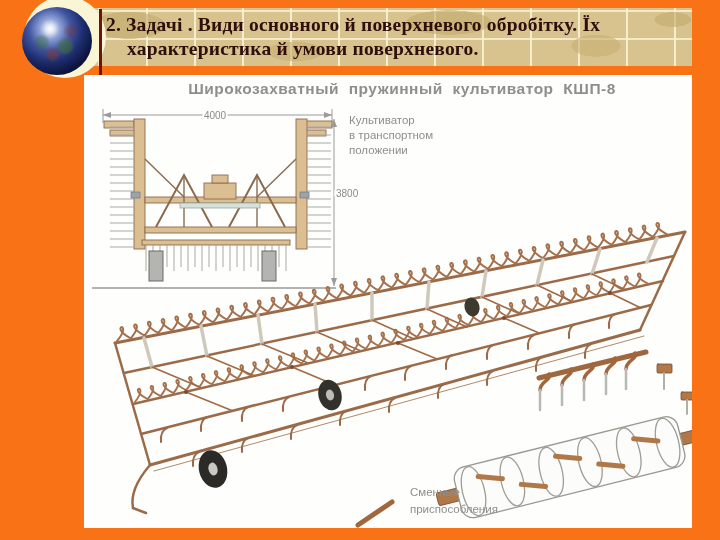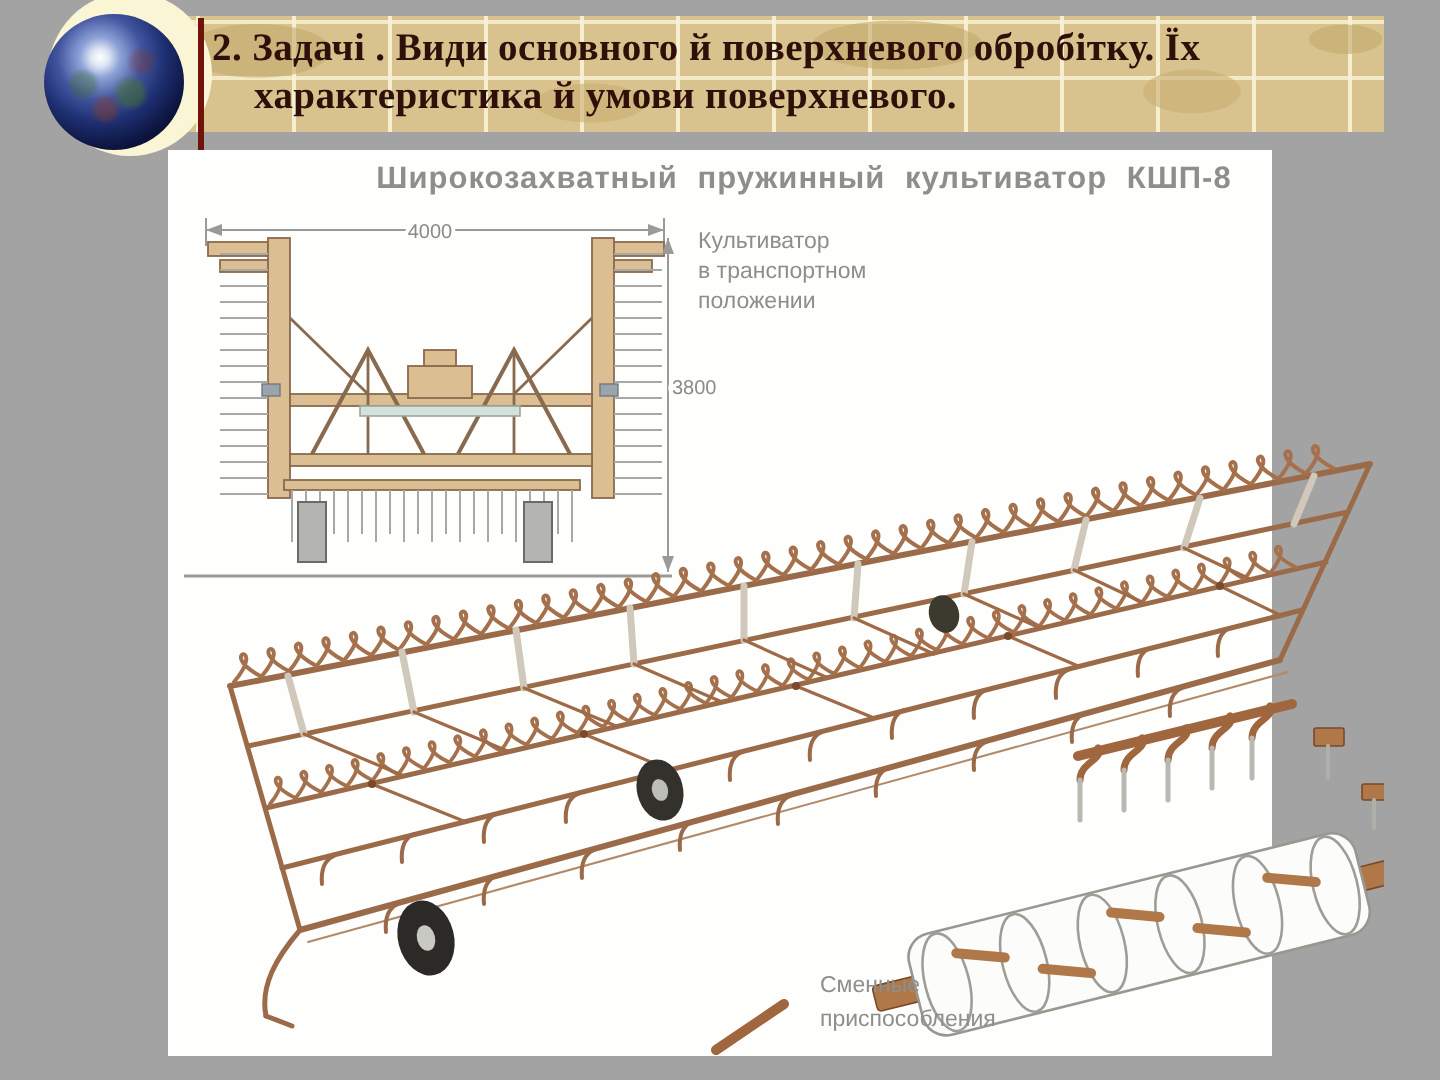--- a/index.html
+++ b/index.html
@@ -1,18 +1,18 @@
 <!DOCTYPE html>
 <html><head>
 <meta charset="utf-8">
 <style>
   html,body{margin:0;padding:0;}
   body{width:720px;height:540px;overflow:hidden;position:relative;
        font-family:"Liberation Sans",sans-serif;background:#F4EFC3;}
-  .slide{position:absolute;inset:0;background:#a3a3a3;}
+  .slide{position:absolute;inset:0;background:#f97316;}
 
   
   .band{position:absolute;left:52px;top:8px;width:640px;height:58px;background:#D8C28E;
     background-image:
       repeating-linear-gradient(90deg, rgba(249,243,213,0) 0 46px, rgba(249,243,213,.9) 46px 48px),
       repeating-linear-gradient(0deg, rgba(249,243,213,0) 0 26px, rgba(249,243,213,.8) 26px 28px);
     z-index:1;}
   .band-map{position:absolute;inset:0;opacity:.6;background:
       radial-gradient(ellipse 60px 22px at 12% 30%, #C4AB6E 0 60%, transparent 62%),
       radial-gradient(ellipse 45px 16px at 38% 75%, #C8AF73 0 60%, transparent 62%),
@@ -33,21 +33,21 @@
       radial-gradient(circle at 28% 52%, rgba(60,110,50,.7) 0 8%, transparent 14%),
       radial-gradient(circle at 70% 35%, rgba(130,50,40,.6) 0 6%, transparent 12%);}
 
   
   .title{position:absolute;left:106px;top:13px;width:580px;z-index:5;
     font-family:"Liberation Serif",serif;font-weight:bold;font-size:19.5px;line-height:24px;
     color:#2E0F0A;letter-spacing:.2px;}
   .title .l2{padding-left:21px;}
 
   
-  .panel{position:absolute;left:84px;top:75px;width:552px;height:453px;background:#FEFEFD;z-index:1;}
+  .panel{position:absolute;left:84px;top:75px;width:608px;height:453px;background:#FEFEFD;z-index:1;}
   .panel svg{position:absolute;left:0;top:0;}
 
   svg text{font-family:"Liberation Sans",sans-serif;}
   .fig-head{font-size:15.5px;font-weight:bold;fill:#8E8E8C;letter-spacing:.5px;word-spacing:5px;}
   .dim{font-size:10px;fill:#8A8A88;paint-order:stroke;stroke:#FEFEFD;stroke-width:4px;}
   .cap{font-size:11.5px;fill:#8E8E8C;}
 </style>
 </head>
 <body>
 

